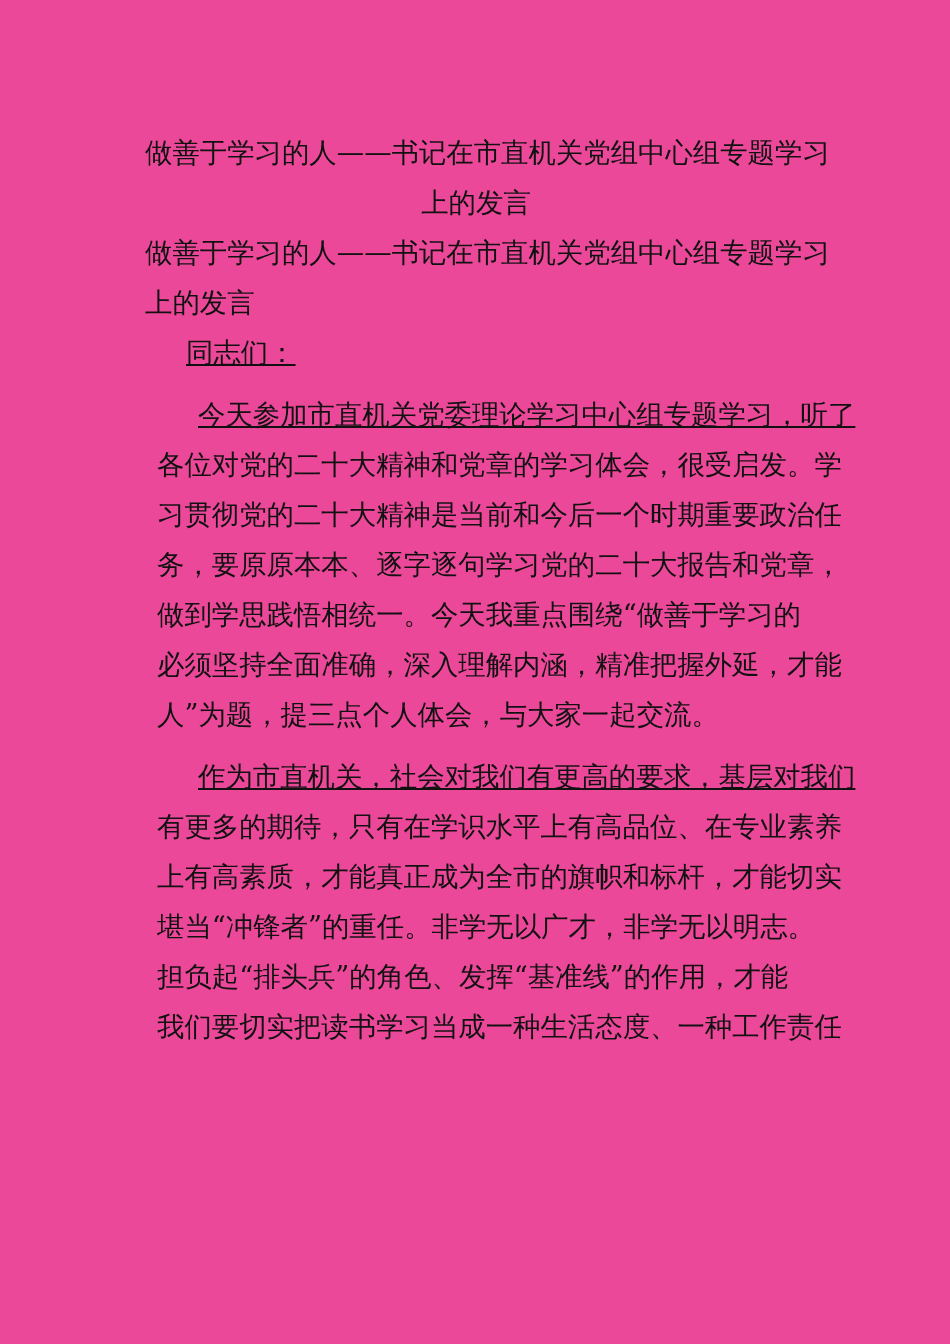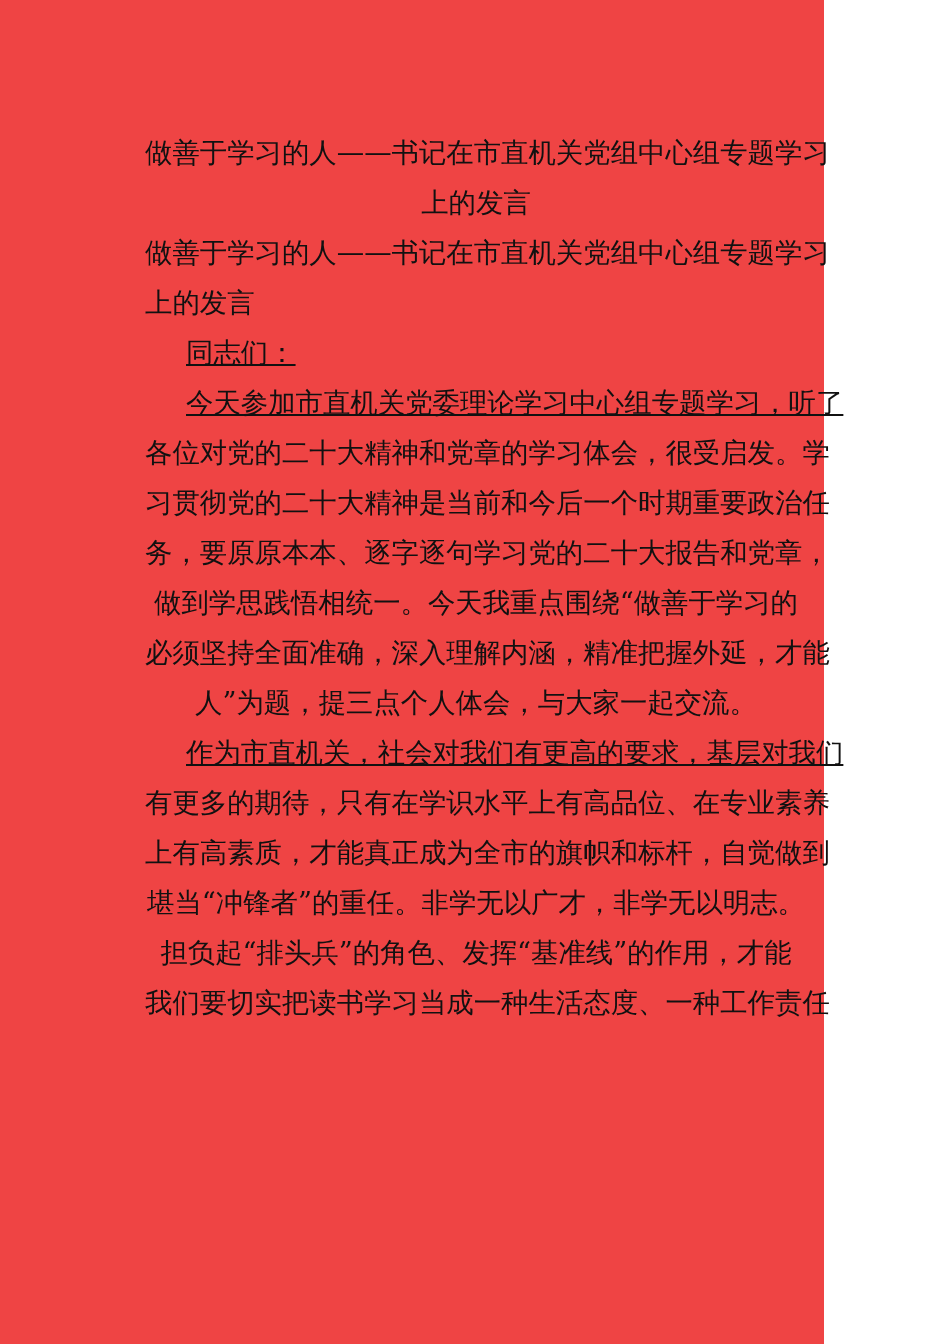--- a/index.html
+++ b/index.html
@@ -11,43 +11,43 @@
       width: 950px;
       height: 1344px;
       overflow: hidden;
       position: relative;
       font-family: "DejaVu Serif", "Liberation Serif", serif;
       color: #111111;
     }
     .page {
       position: absolute;
       left: 0; top: 0;
-      width: 824px;
+      width: 950px;
       height: 1344px;
-      background: #ef4444;
+      background: #ec4899;
     }
     .content {
       position: absolute;
       left: 145px;
       top: 128px;
       width: 662px;
     }
     .line {
       font-size: 27.4px;
       line-height: 50px;
       height: 50px;
       white-space: nowrap;
       letter-spacing: 0px;
     }
     .doc-title {
       text-align: center;
     }
     .doc-title .line { text-align: center; }
     .indent { padding-left: 41px; text-decoration: underline; }
-    .para { margin: 0; text-align: center; }
+    .para { margin: 12px; }
   </style>
 </head>
 <body>
 
 <div class="page">
   <div class="content">
 
     <div class="doc-title">
       <div class="line">做善于学习的人——书记在市直机关党组中心组专题学习</div>
       <div class="line">上的发言</div>
@@ -67,20 +67,20 @@
       <div class="line">务，要原原本本、逐字逐句学习党的二十大报告和党章，</div>
       <div class="line">做到学思践悟相统一。今天我重点围绕“做善于学习的</div>
       <div class="line">必须坚持全面准确，深入理解内涵，精准把握外延，才能</div>
       <div class="line">人”为题，提三点个人体会，与大家一起交流。</div>
     </div>
 
 
     <div class="para">
       <div class="line indent">作为市直机关，社会对我们有更高的要求，基层对我们</div>
       <div class="line">有更多的期待，只有在学识水平上有高品位、在专业素养</div>
-      <div class="line">上有高素质，才能真正成为全市的旗帜和标杆，自觉做到</div>
+      <div class="line">上有高素质，才能真正成为全市的旗帜和标杆，才能切实</div>
       <div class="line">堪当“冲锋者”的重任。非学无以广才，非学无以明志。</div>
       <div class="line">担负起“排头兵”的角色、发挥“基准线”的作用，才能</div>
       <div class="line">我们要切实把读书学习当成一种生活态度、一种工作责任</div>
     </div>
 
   </div>
 </div>
 
 </body></html>

